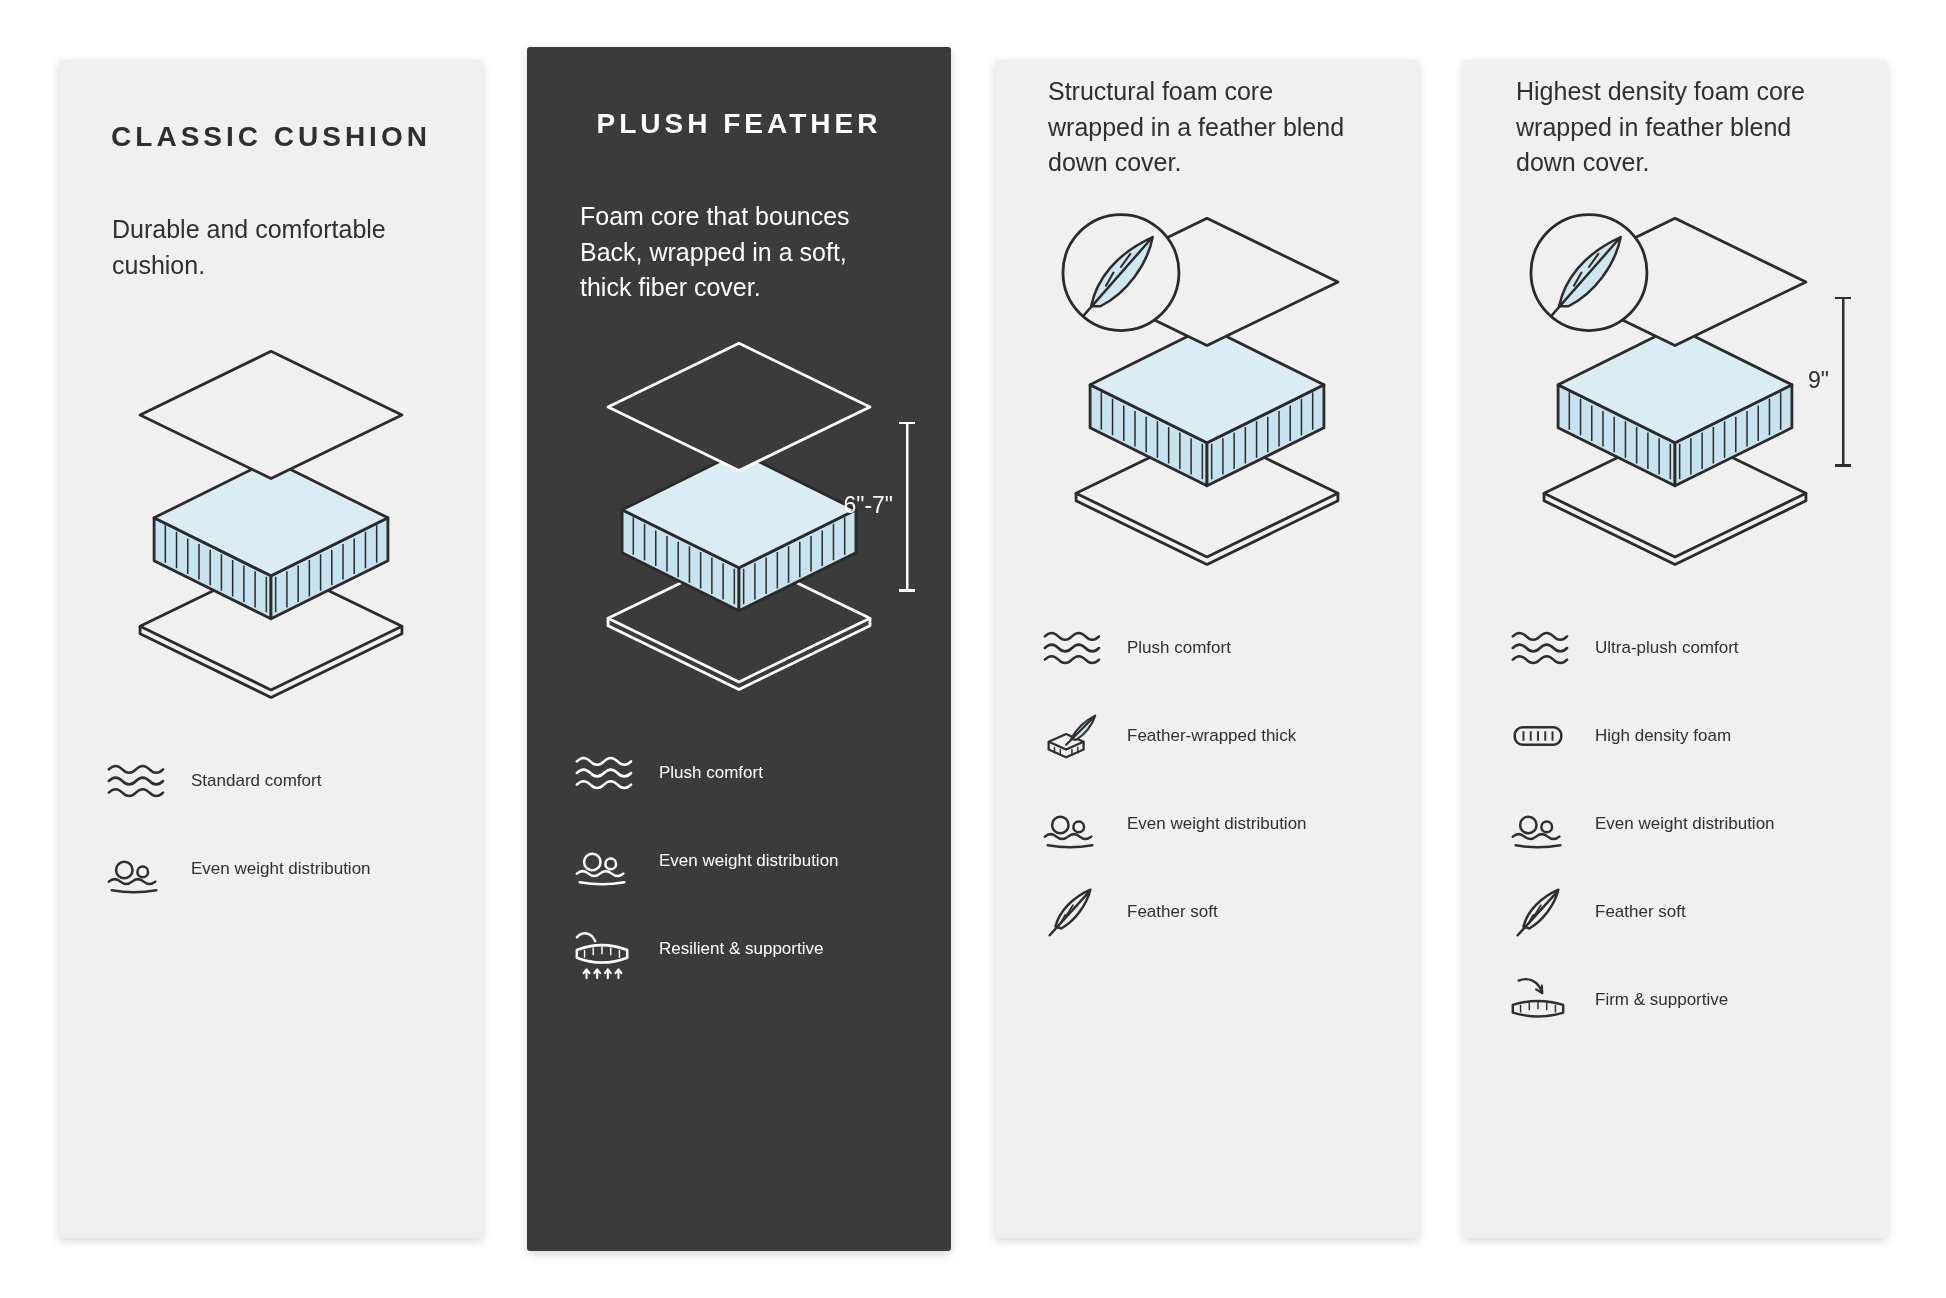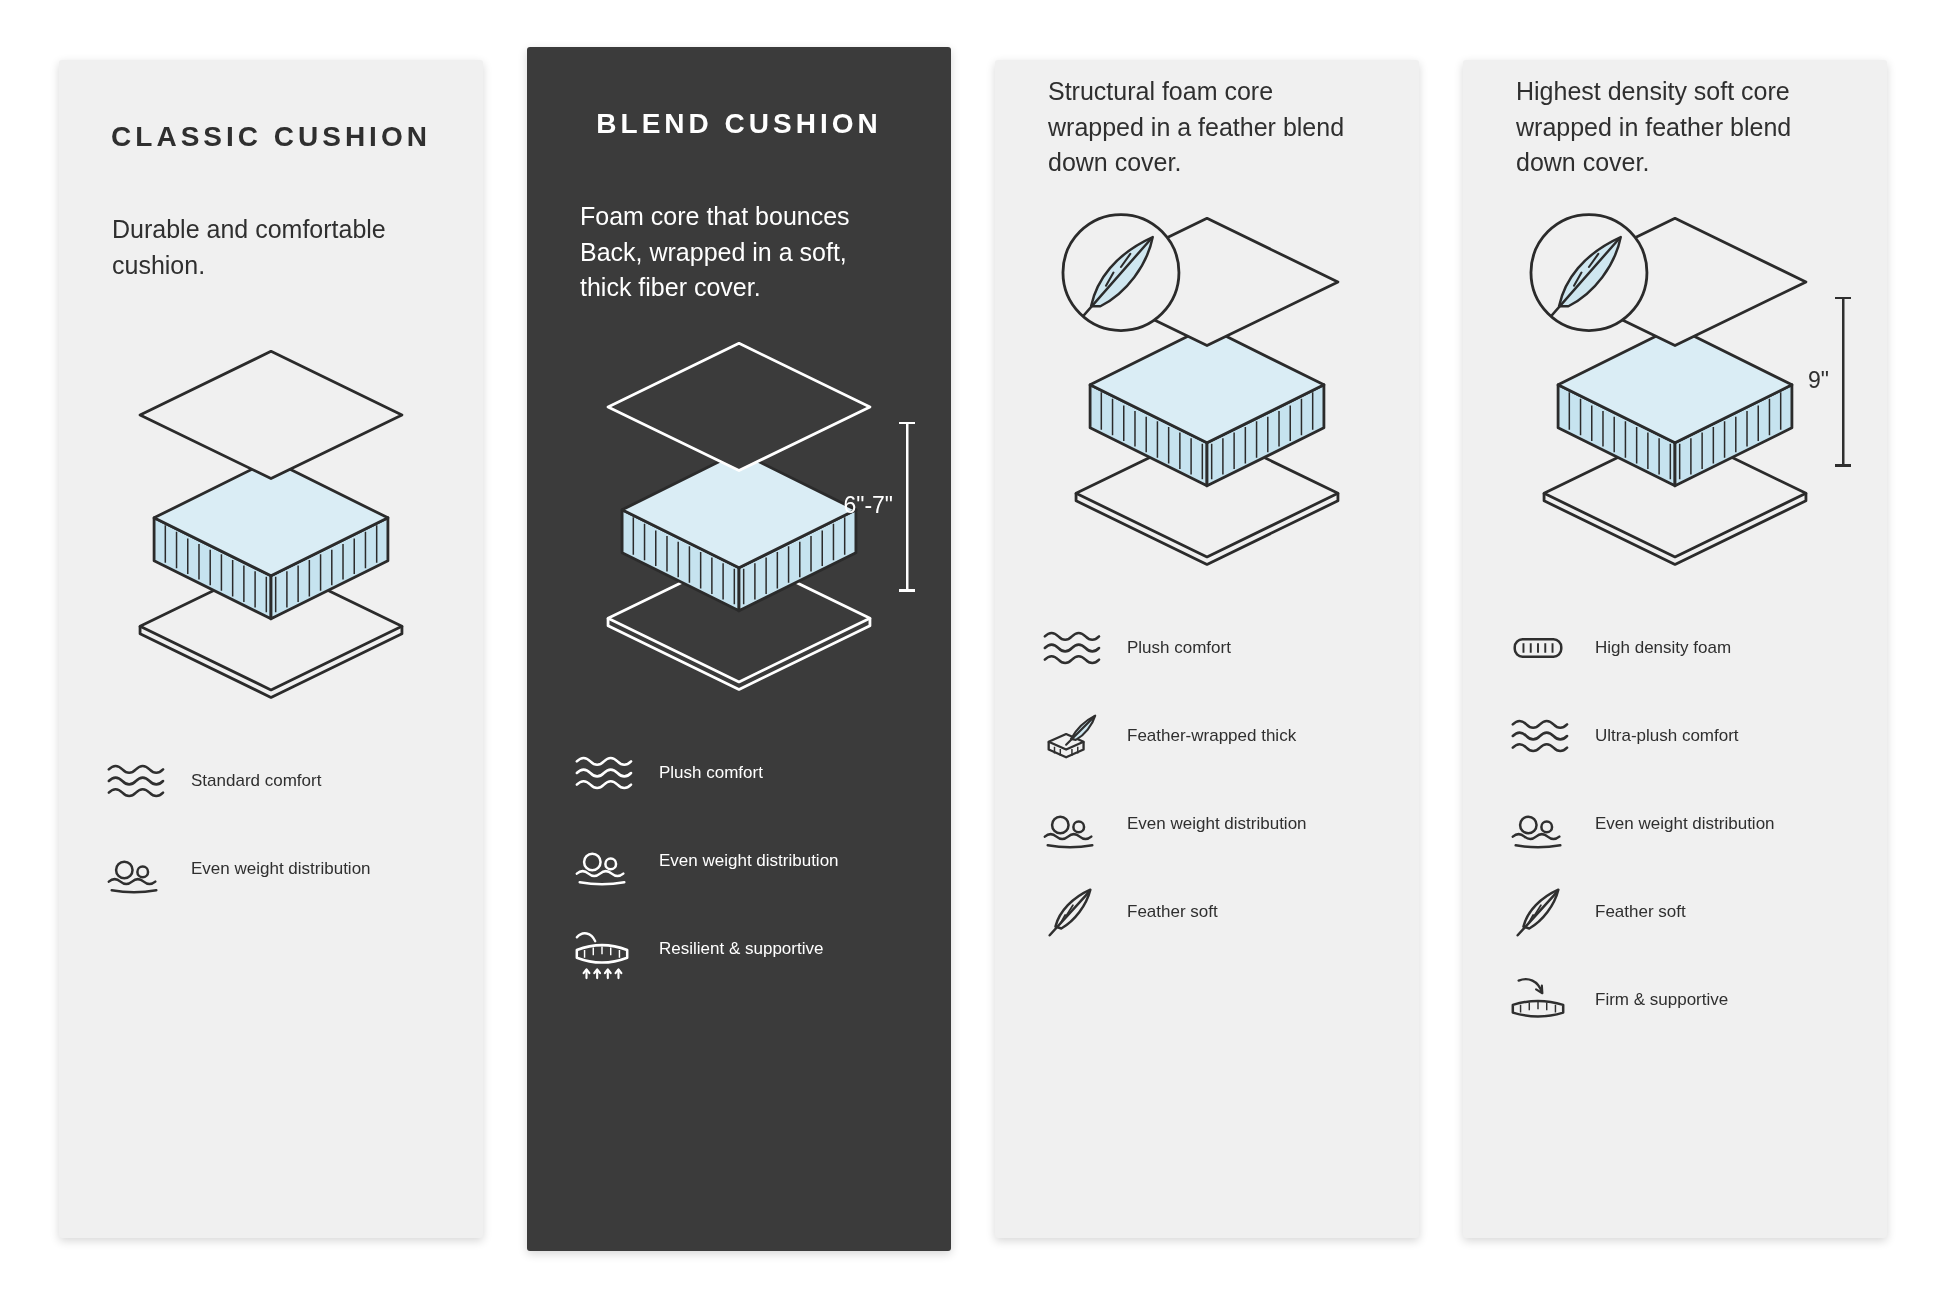--- a/index.html
+++ b/index.html
@@ -205,21 +205,21 @@
             <svg viewBox="0 0 64 64">
               <use href="#i-weight"></use>
             </svg>
           </span>
         <span class="flabel">Even weight distribution</span>
       </li>
     </ul>
   </section>
 
   <section class="card dark">
-    <h2 class="title">BLEND CUSHION</h2>
+    <h2 class="title">PLUSH FEATHER</h2>
     <p class="desc">Foam core that bounces Back, wrapped in a soft, thick fiber cover.</p>
     <div class="diagram">
       <svg class="cushion" viewBox="0 0 340 384">
           <use href="#cushion-stack"></use>
         </svg>
       <div class="bracket"></div>
       <span class="height-label">6"-7"</span>
     </div>
     <ul class="features">
       <li class="feature">
@@ -287,45 +287,45 @@
             <svg viewBox="0 0 64 64">
               <use href="#i-feather"></use>
             </svg>
           </span>
         <span class="flabel">Feather soft</span>
       </li>
     </ul>
   </section>
 
   <section class="card light">
-    <p class="desc">Highest density soft core wrapped in feather blend down cover.</p>
+    <p class="desc">Highest density foam core wrapped in feather blend down cover.</p>
     <div class="diagram">
       <svg class="cushion" viewBox="0 0 340 384">
         <use href="#cushion-stack"></use>
         <use href="#feather-badge"></use>
       </svg>
       <div class="bracket"></div>
       <span class="height-label">9"</span>
     </div>
     <ul class="features">
       <li class="feature">
         <span class="icon">
             <svg viewBox="0 0 64 64">
+              <use href="#i-wave"></use>
+            </svg>
+          </span>
+        <span class="flabel">Ultra-plush comfort</span>
+      </li>
+      <li class="feature">
+        <span class="icon">
+            <svg viewBox="0 0 64 64">
               <use href="#i-density"></use>
             </svg>
           </span>
         <span class="flabel">High density foam</span>
-      </li>
-      <li class="feature">
-        <span class="icon">
-            <svg viewBox="0 0 64 64">
-              <use href="#i-wave"></use>
-            </svg>
-          </span>
-        <span class="flabel">Ultra-plush comfort</span>
       </li>
       <li class="feature">
         <span class="icon">
             <svg viewBox="0 0 64 64">
               <use href="#i-weight"></use>
             </svg>
           </span>
         <span class="flabel">Even weight distribution</span>
       </li>
       <li class="feature">

